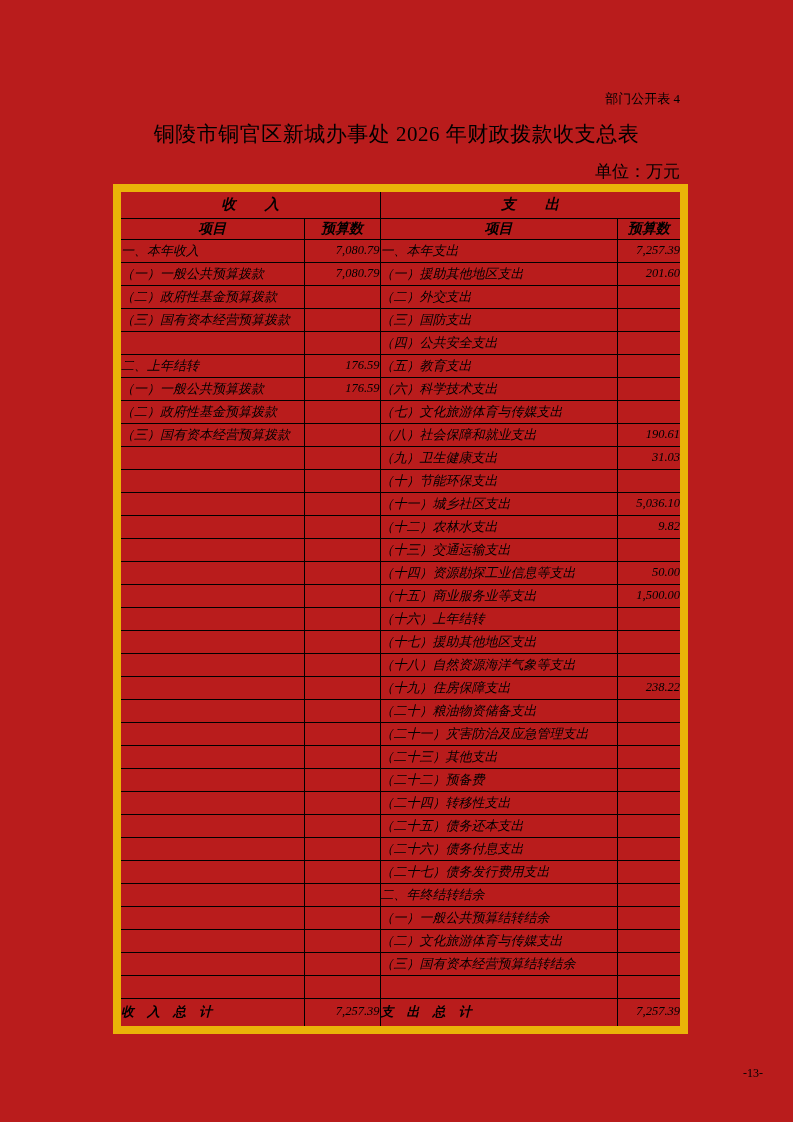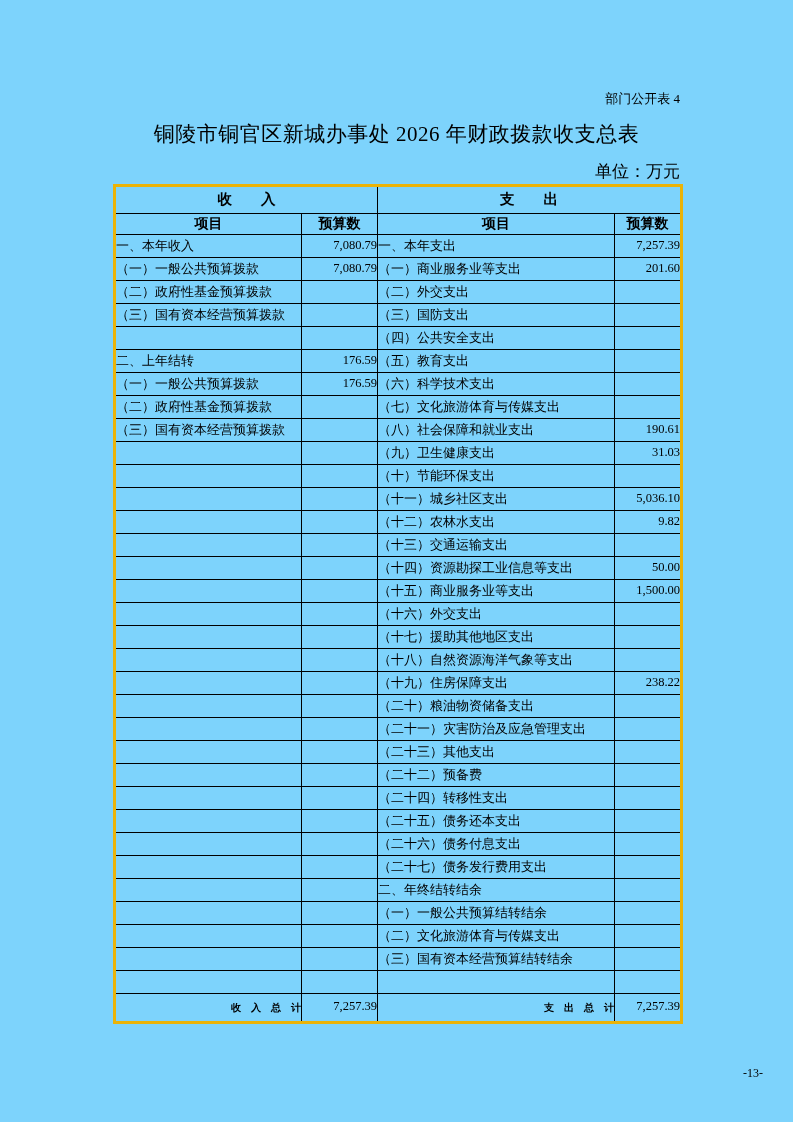--- a/index.html
+++ b/index.html
@@ -1,55 +1,56 @@
 <!DOCTYPE html>
 <html><head>
 <meta charset="utf-8">
 <style>
   html,body { margin:0; padding:0; background:#ffffff; }
   .page {
     position:relative;
     width:793px; height:1122px;
-    background:#7dd3fc;
+    background:#b91c1c;
     color:#000;
     font-family:"Liberation Serif","DejaVu Serif",serif;
     overflow:hidden;
   }
   .content { position:absolute; left:113px; top:0; width:567px; }
   .corner { margin-top:92px; text-align:right; font-size:13px; line-height:1.15; }
   .title {
     margin:15px 0 0 0;
     text-align:center;
     font-size:21px;
     font-weight:normal;
     letter-spacing:0.5px;
     line-height:1.2;
   }
   .unit { text-align:right; font-size:17px; margin:15px 0 2px 0; line-height:1.15; }
   table.budget {
     width:567px;
     border-collapse:collapse;
     table-layout:fixed;
-    border:3px solid #eab308;
+    border:8px solid #eab308;
+    font-style:italic;
   }
   table.budget th, table.budget td {
     border:1px solid #000;
     padding:0;
     line-height:1.1;
     vertical-align:middle;
     overflow:hidden;
     white-space:nowrap;
   }
   tr.h1 th { height:26px; font-size:14.5px; font-weight:bold; text-align:center; }
   tr.h2 th { height:20px; font-size:14px; font-weight:bold; text-align:center; }
   tbody td { height:22px; font-size:13px; }
   td.item { text-align:left; padding-left:6px; }
   td.num  { text-align:right; padding-right:3px; font-size:12.5px; }
   tfoot td { height:27px; }
-  tfoot td.tlabel { text-align:right; font-weight:bold; font-size:10px; }
+  tfoot td.tlabel { text-align:left; font-weight:bold; font-size:13px; }
   tfoot td.num { font-size:12.5px; }
   .pageno { position:absolute; top:1066px; right:30px; font-size:12px; }
 </style>
 </head>
 <body>
 
 <div class="page">
   <div class="content">
     <div class="corner">部门公开表 4</div>
     <h1 class="title">铜陵市铜官区新城办事处 2026 年财政拨款收支总表</h1>
@@ -77,21 +78,21 @@
       <tbody id="table-body">
           <tr>
     <td class="item">一、本年收入</td>
     <td class="num">7,080.79</td>
     <td class="item">一、本年支出</td>
     <td class="num">7,257.39</td>
   </tr>
           <tr>
     <td class="item">（一）一般公共预算拨款</td>
     <td class="num">7,080.79</td>
-    <td class="item">（一）商业服务业等支出</td>
+    <td class="item">（一）援助其他地区支出</td>
     <td class="num">201.60</td>
   </tr>
           <tr>
     <td class="item">（二）政府性基金预算拨款</td>
     <td class="num"></td>
     <td class="item">（二）外交支出</td>
     <td class="num"></td>
   </tr>
           <tr>
     <td class="item">（三）国有资本经营预算拨款</td>
@@ -167,21 +168,21 @@
   </tr>
           <tr>
     <td class="item"></td>
     <td class="num"></td>
     <td class="item">（十五）商业服务业等支出</td>
     <td class="num">1,500.00</td>
   </tr>
           <tr>
     <td class="item"></td>
     <td class="num"></td>
-    <td class="item">（十六）外交支出</td>
+    <td class="item">（十六）上年结转</td>
     <td class="num"></td>
   </tr>
           <tr>
     <td class="item"></td>
     <td class="num"></td>
     <td class="item">（十七）援助其他地区支出</td>
     <td class="num"></td>
   </tr>
           <tr>
     <td class="item"></td>

